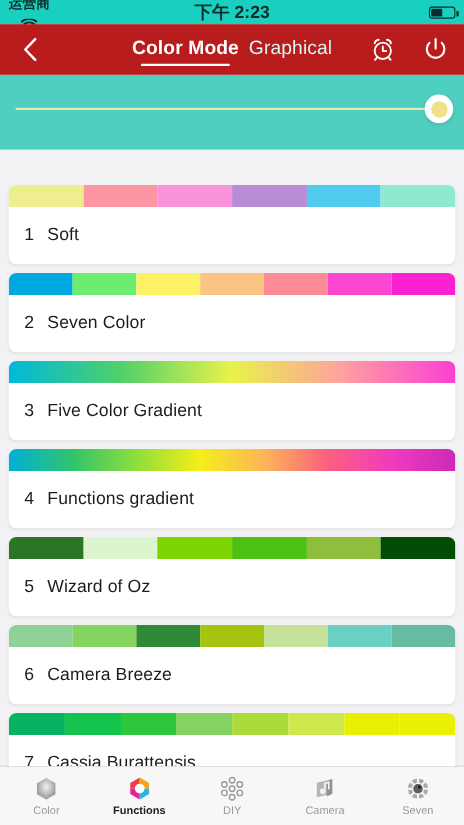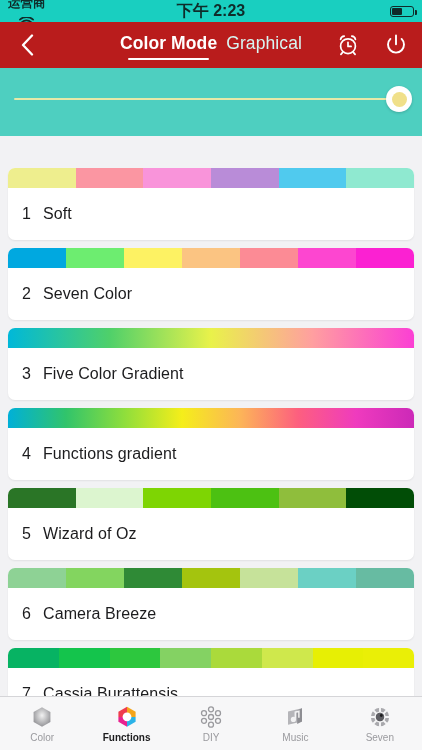--- a/index.html
+++ b/index.html
@@ -316,21 +316,21 @@
     </div>
     <div class="tabitem">
       <span class="ticon">
         <svg width="24" height="24" viewBox="0 0 24 24">
           <path d="M5 6.5 19 3.2v13.3L5 19.8z" fill="#b5b5b9"></path>
           <path d="M19 3.2 19 16.5 14.2 19 14.2 5.6z" fill="#8e8e93"></path>
           <circle cx="10.4" cy="14.4" r="2.6" fill="#f2f2f3"></circle>
           <path d="M12.3 13.6V7.2l3.6-.9v6.4" stroke="#f2f2f3" stroke-width="1.5" fill="none"></path>
         </svg>
       </span>
-      <span class="tlabel">Music</span>
+      <span class="tlabel">Camera</span>
     </div>
     <div class="tabitem">
       <span class="ticon">
         <svg width="24" height="24" viewBox="0 0 24 24">
           <circle cx="12" cy="12" r="9.2" fill="#a9a9ad"></circle>
           <circle cx="12" cy="12" r="5.6" fill="#f4f4f5"></circle>
           <circle cx="12" cy="12" r="4.2" fill="#6e6e73"></circle>
           <circle cx="13.4" cy="10.4" r="1.5" fill="#ffffff"></circle>
           <path d="M12 2.8v4M12 17.2v4M2.8 12h4M17.2 12h4M5.5 5.5l2.8 2.8M15.7 15.7l2.8 2.8M18.5 5.5l-2.8 2.8M8.3 15.7l-2.8 2.8" stroke="#f6f6f7" stroke-width="1.9" stroke-linecap="round"></path>
           <circle cx="12" cy="12" r="4.2" fill="#5e5e63"></circle>

